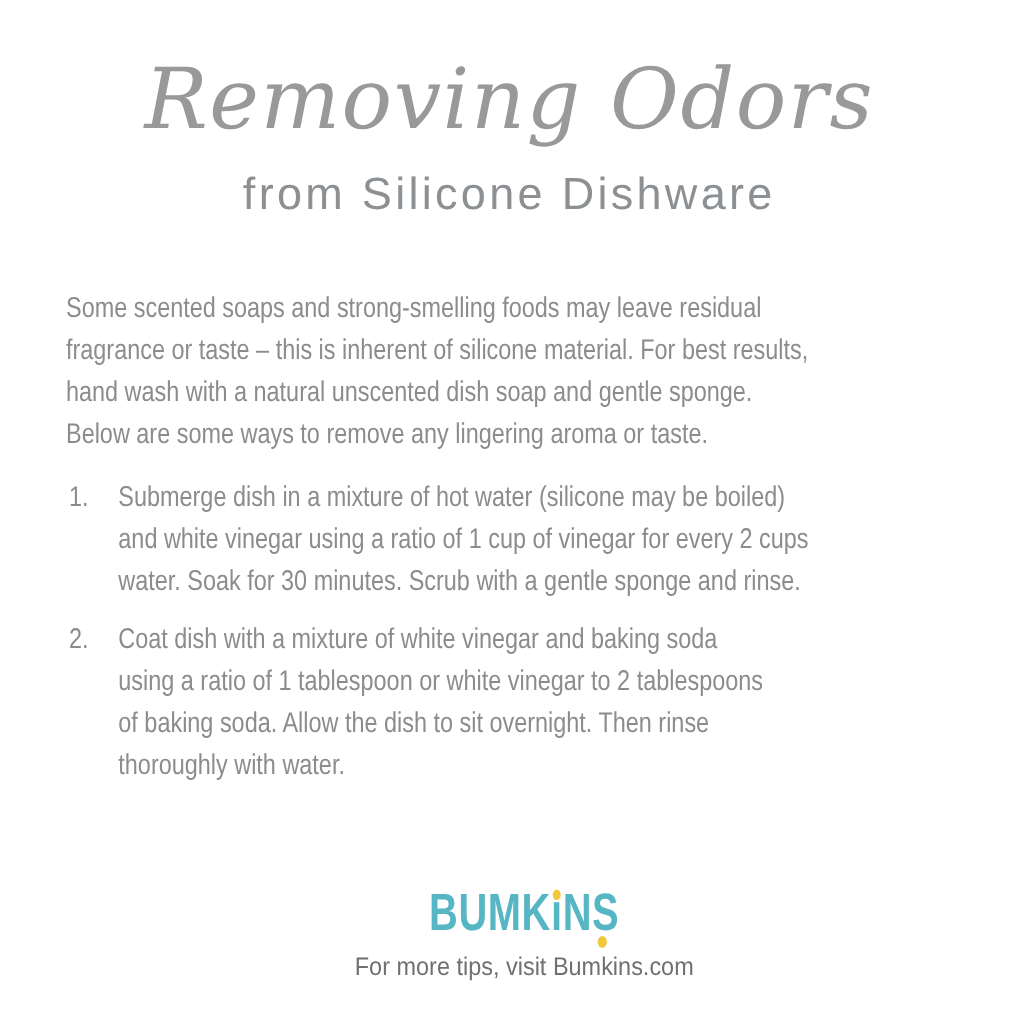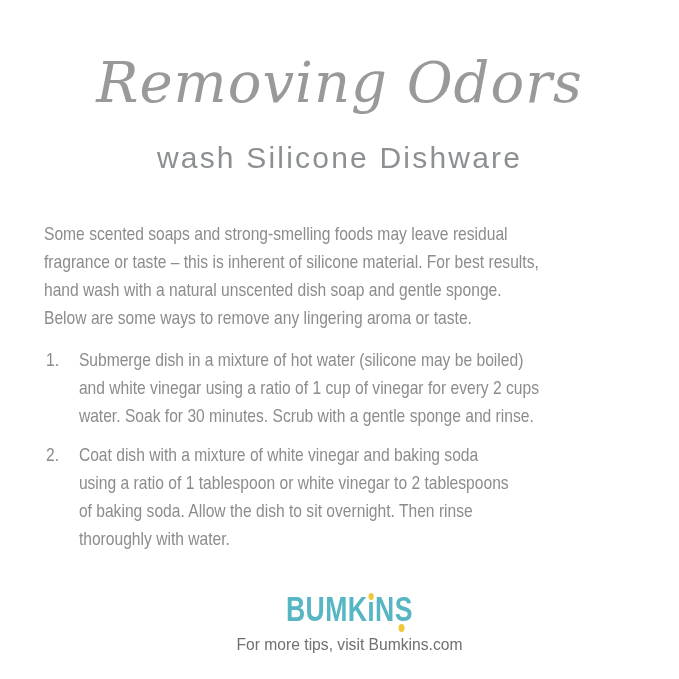--- a/index.html
+++ b/index.html
@@ -6,21 +6,21 @@
   .page {
     position: relative;
     width: 679px;
     height: 679px;
     background: #ffffff;
     overflow: hidden;
     font-family: "Liberation Sans", sans-serif;
   }
   
   .title-script {
-    margin: 16px;
+    margin: 0;
     padding-top: 26px;
     text-align: center;
     font-family: "DejaVu Serif", serif;
     font-style: italic;
     font-weight: 400;
     font-size: 56px;
     line-height: 82px;
     color: #97999b;
     letter-spacing: 1px;
   }
@@ -108,21 +108,21 @@
     white-space: nowrap;
   }
 </style>
 </head>
 <body>
 
 <div class="page">
 
   <h1 class="title-script">Removing Odors</h1>
 
-  <h2 class="title-sub">wash Silicone Dishware</h2>
+  <h2 class="title-sub">from Silicone Dishware</h2>
 
   <p class="copy intro">Some scented soaps and strong-smelling foods may leave residual
 fragrance or taste – this is inherent of silicone material. For best results,
 hand wash with a natural unscented dish soap and gentle sponge.
 Below are some ways to remove any lingering aroma or taste.</p>
 
   <ol class="steps">
     <li class="step">
       <span class="step-num">1.</span>
       <span class="copy step-text">Submerge dish in a mixture of hot water (silicone may be boiled)

